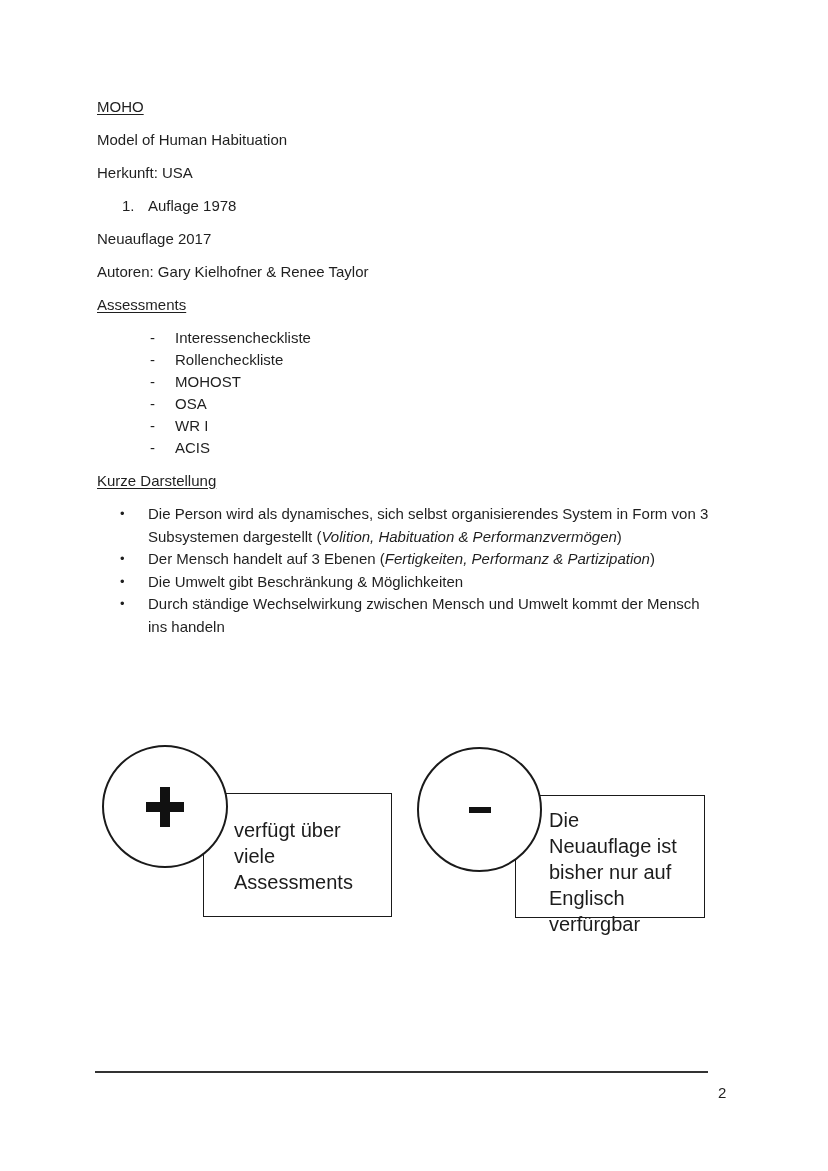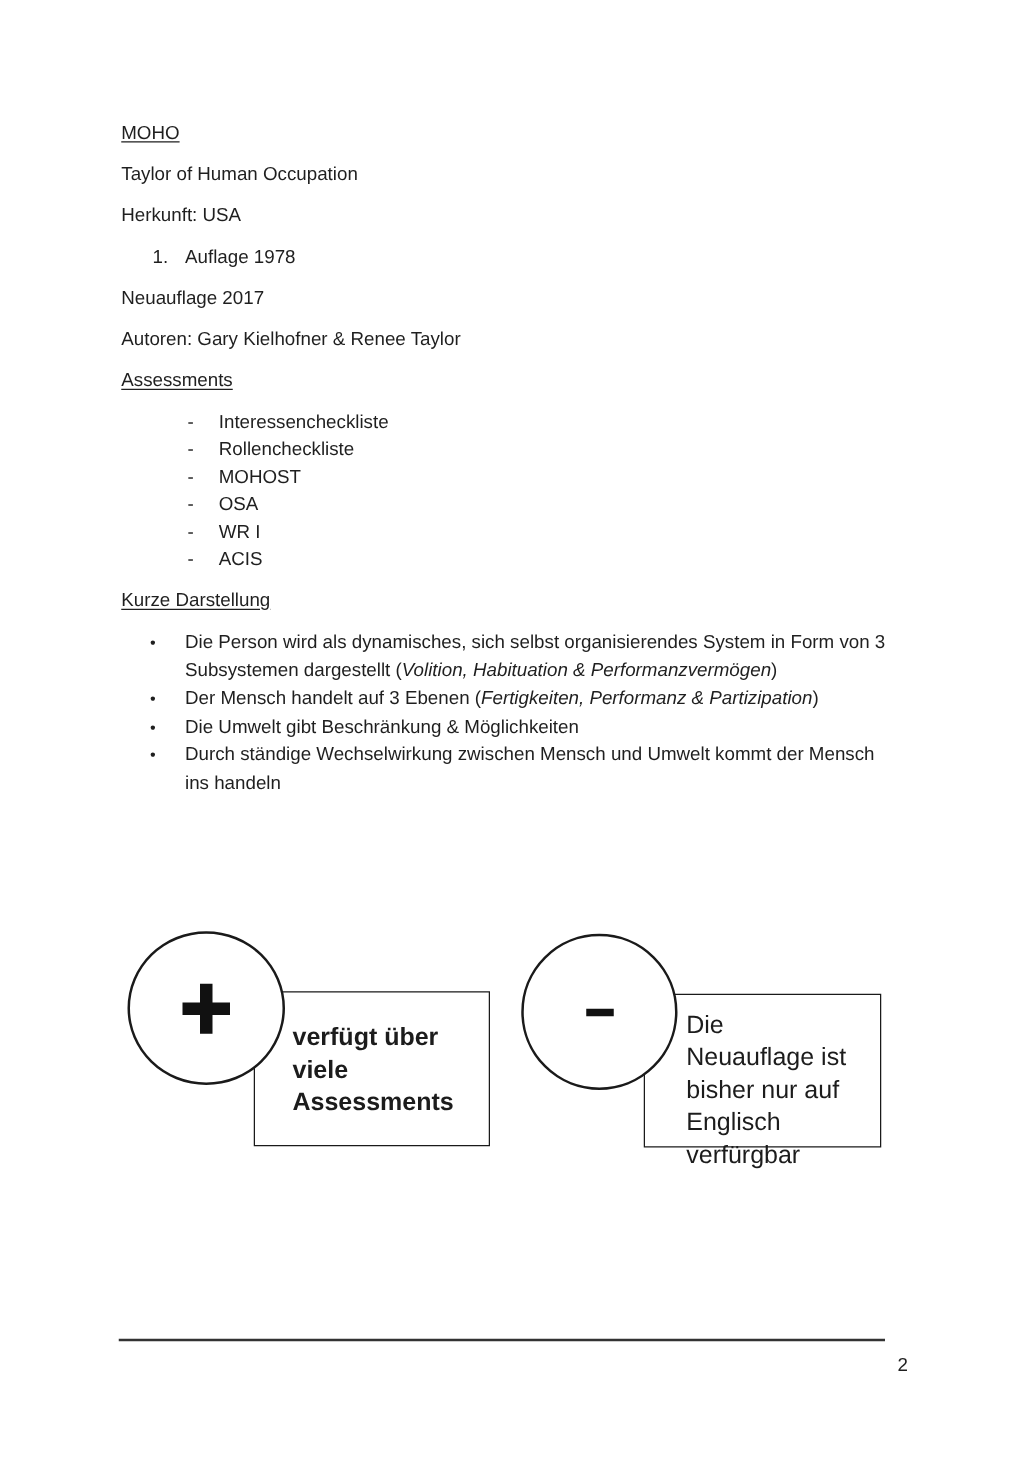--- a/index.html
+++ b/index.html
@@ -30,37 +30,37 @@
   .circle-plus  { left:102px; top:745px; width:126px; height:123px; }
   .circle-minus { left:417px; top:747px; width:125px; height:125px; }
   .plus-shape { position:relative; width:40px; height:40px; }
   .plus-shape .bar-h { position:absolute; left:1px; top:15px; width:38px; height:10px; background:#111; }
   .plus-shape .bar-v { position:absolute; left:15px; top:0; width:10px; height:40px; background:#111; }
   .minus-shape { position:relative; width:22px; height:6px; background:#111; }
   .dbox {
     position:absolute; border:1.5px solid #1a1a1a; box-sizing:border-box; z-index:1;
     font-size:20px; line-height:26px; color:#1c1c1c;
   }
-  .box-pro-1 { left:203px; top:793px; width:189px; height:124px; padding:23px 12px 0 30px;font-weight:bold; }
+  .box-pro-1 { left:203px; top:793px; width:189px; height:124px; padding:23px 12px 0 30px; }
   .box-pro-2 { left:203px; top:915px; width:189px; height:128px; padding:16px 12px 0 30px; }
   .box-con   { left:515px; top:795px; width:190px; height:123px; padding:11px 20px 0 33px; }
   
   .bottom-rule { position:absolute; left:95px; top:1071px; width:613px; height:2px; background:#333333; }
   .page-number { position:absolute; left:718px; top:1082px; font-size:15px; line-height:22px; }
 </style>
 </head>
 <body>
 
 <div class="page">
 
   <div class="text-flow">
 
     <h2><span class="underlined">MOHO</span></h2>
 
-    <p>Taylor of Human Occupation</p>
+    <p>Model of Human Habituation</p>
 
     <p>Herkunft: USA</p>
 
     <div class="num-row">
       <span class="num-marker">1.</span>
       <span>Auflage 1978</span>
     </div>
     <p style="margin:0; height:11px;"></p>
 
     <p>Neuauflage 2017</p>

